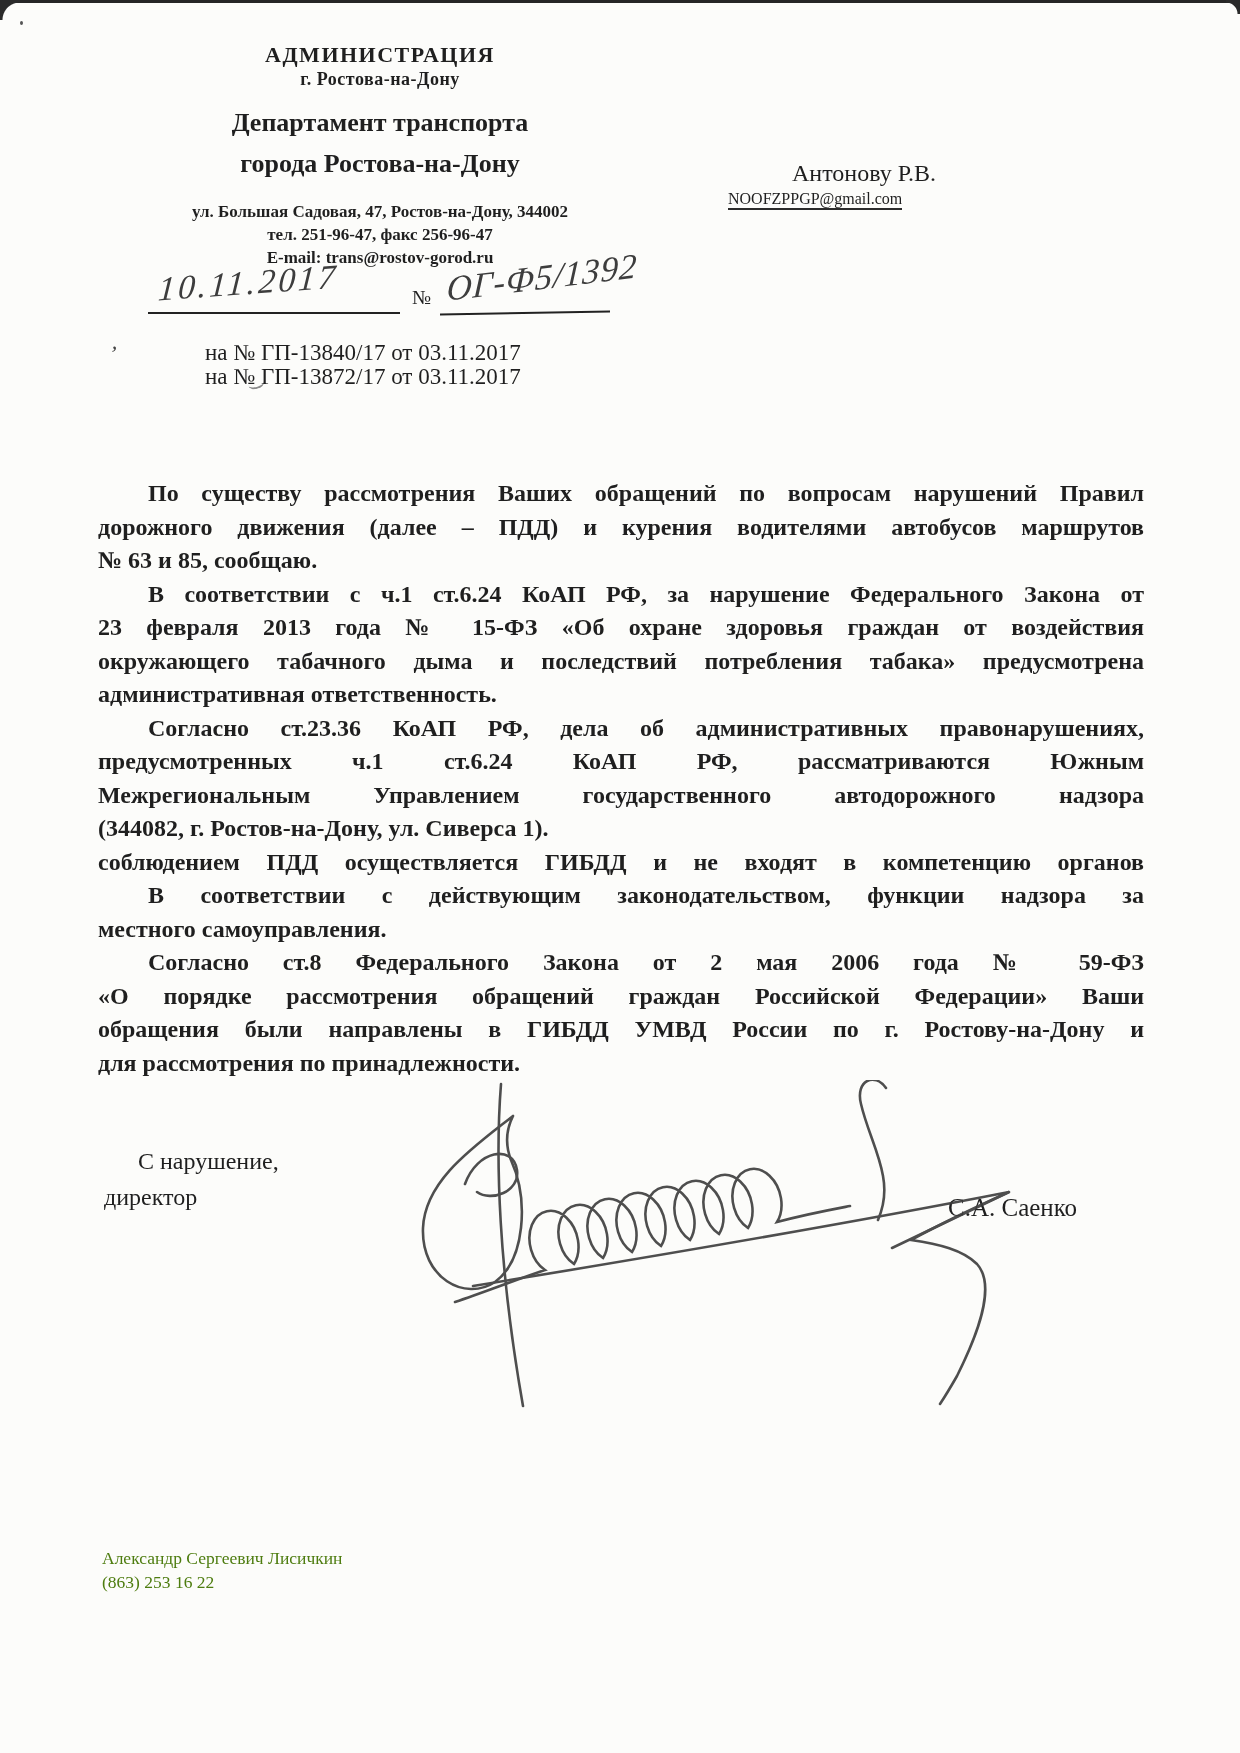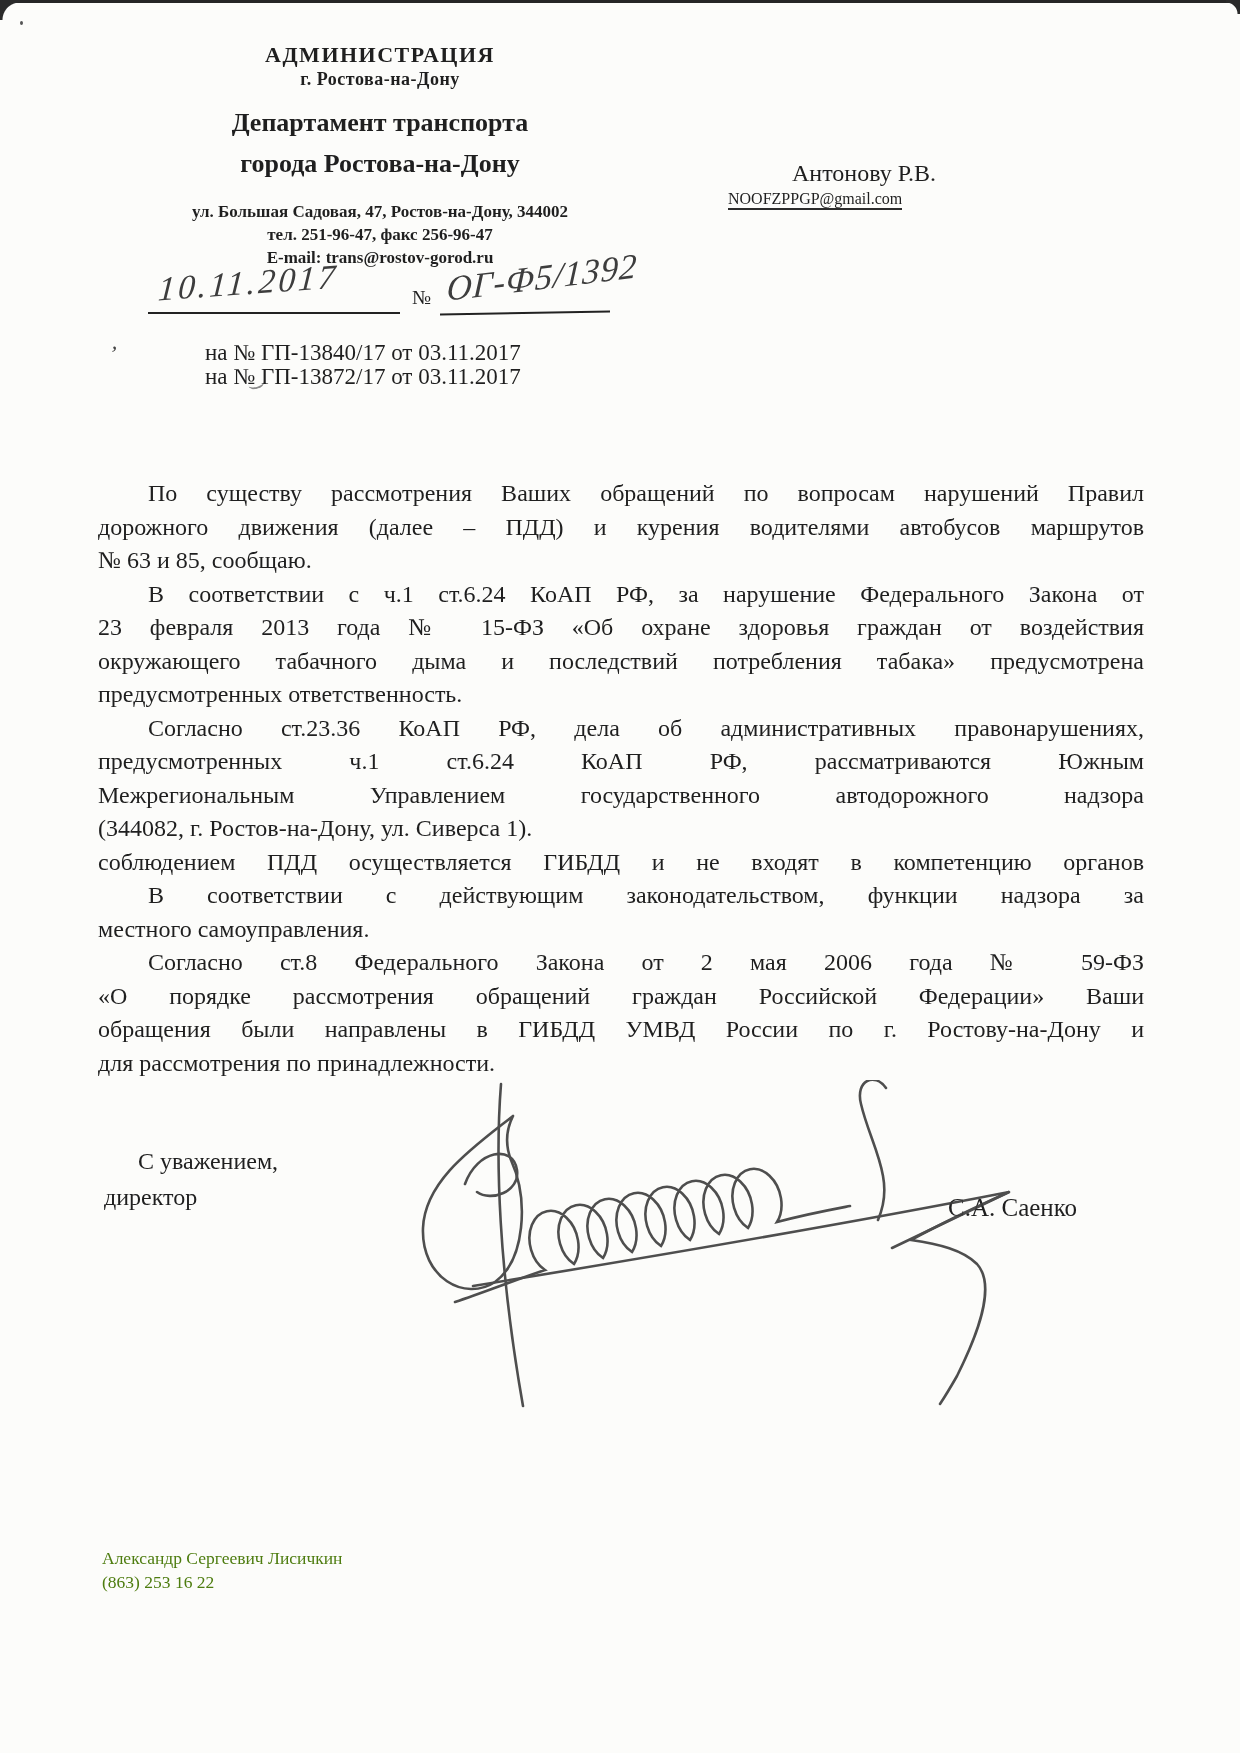--- a/index.html
+++ b/index.html
@@ -41,21 +41,21 @@
   .no-label  { position:absolute; left:412px; top:286px; font-size:20px; }
   .reg-line1 { position:absolute; left:148px; top:312px; width:252px; height:2px; background:#222; }
   .reg-line2 { position:absolute; left:440px; top:312px; width:170px; height:2px; background:#222; transform:rotate(-1deg); }
 
   
   .refs { position:absolute; left:205px; top:341px; font-size:23px; line-height:23.5px; }
   .ref-line { white-space:nowrap; }
 
   
   .body-text { position:absolute; left:98px; top:477px; width:1046px; font-size:24px; }
-  .line { height:33.5px; line-height:33.5px; white-space:normal; }
+  .line { height:33.5px; line-height:33.5px; white-space:normal;font-weight:bold; }
   .line.jl { text-align:justify; text-align-last:justify; }
   .line.first { text-indent:50px; }
 
   
   .regards  { position:absolute; left:138px; top:1148px; font-size:24px; }
   .jobtitle { position:absolute; left:104px; top:1184px; font-size:24px; }
   .sig-name { position:absolute; left:948px; top:1194px; font-size:25px; white-space:nowrap; }
   .sig-svg  { position:absolute; left:395px; top:1080px; }
 
   
@@ -99,42 +99,42 @@
   <div class="body-text">
       <div>
         <div class="line first jl">По существу рассмотрения Ваших обращений по вопросам нарушений Правил</div>
         <div class="line jl">дорожного движения (далее – ПДД) и курения водителями автобусов маршрутов</div>
         <div class="line">№ 63 и 85, сообщаю.</div>
       </div>
       <div>
         <div class="line first jl">В соответствии с ч.1 ст.6.24 КоАП РФ, за нарушение Федерального Закона от</div>
         <div class="line jl">23 февраля 2013 года № 15-ФЗ «Об охране здоровья граждан от воздействия</div>
         <div class="line jl">окружающего табачного дыма и последствий потребления табака» предусмотрена</div>
-        <div class="line">предусмотренных ответственность.</div>
+        <div class="line">административная ответственность.</div>
       </div>
       <div>
         <div class="line first jl">Согласно ст.23.36 КоАП РФ, дела об административных правонарушениях,</div>
         <div class="line jl">предусмотренных ч.1 ст.6.24 КоАП РФ, рассматриваются Южным</div>
         <div class="line jl">Межрегиональным Управлением государственного автодорожного надзора</div>
         <div class="line">(344082, г. Ростов-на-Дону, ул. Сиверса 1).</div>
       </div>
       <div>
         <div class="line jl">соблюдением ПДД осуществляется ГИБДД и не входят в компетенцию органов</div>
         <div class="line first jl">В соответствии с действующим законодательством, функции надзора за</div>
         <div class="line">местного самоуправления.</div>
       </div>
       <div>
         <div class="line first jl">Согласно ст.8 Федерального Закона от 2 мая 2006 года № 59-ФЗ</div>
         <div class="line jl">«О порядке рассмотрения обращений граждан Российской Федерации» Ваши</div>
         <div class="line jl">обращения были направлены в ГИБДД УМВД России по г. Ростову-на-Дону и</div>
         <div class="line">для рассмотрения по принадлежности.</div>
       </div>
     </div>
 
-  <div class="regards">С уважением,</div>
+  <div class="regards">С нарушение,</div>
   <div class="jobtitle">директор</div>
   <div class="sig-name">С.А. Саенко</div>
 
   <svg class="sig-svg" width="760" height="330" viewBox="0 0 760 330">
     <g fill="none" stroke="#3c3c3c" stroke-width="2.6" stroke-linecap="round" opacity="0.9">
 
       <path d="M106,4 C100,80 104,190 128,326"></path>
 
       <path d="M118,36 C80,66 30,100 28,148 C26,198 70,222 100,202 C130,180 134,120 116,80 C109,62 112,48 118,36"></path>
 

